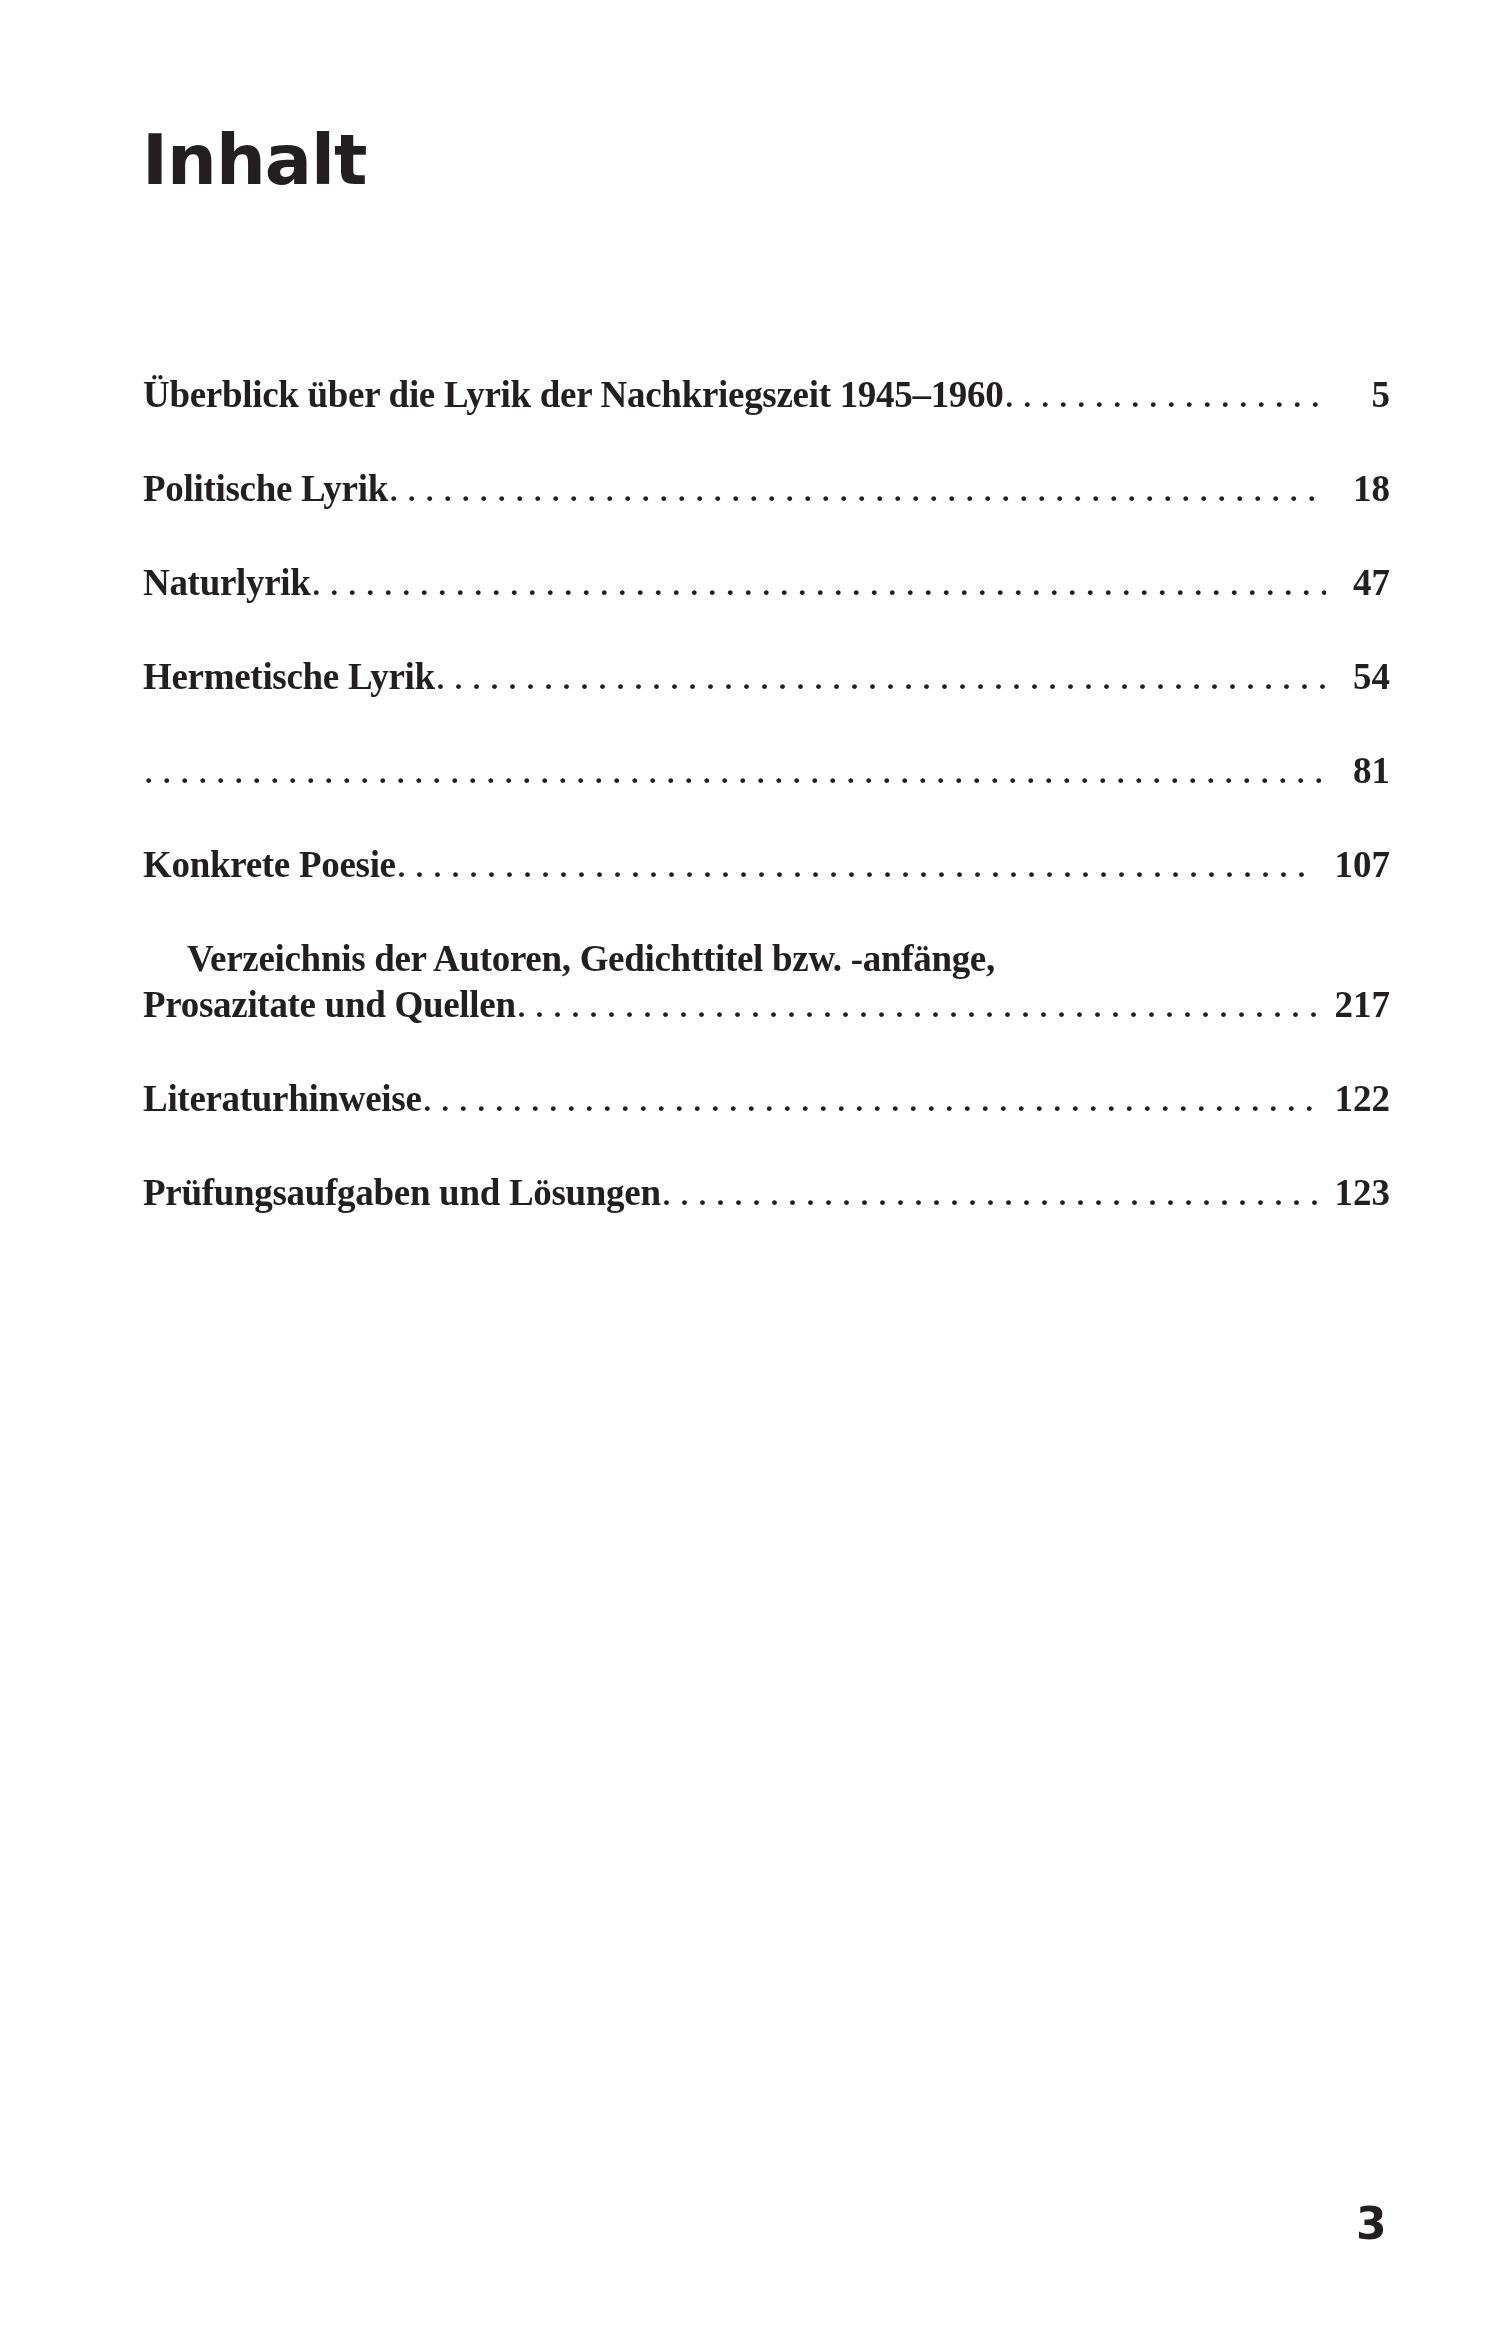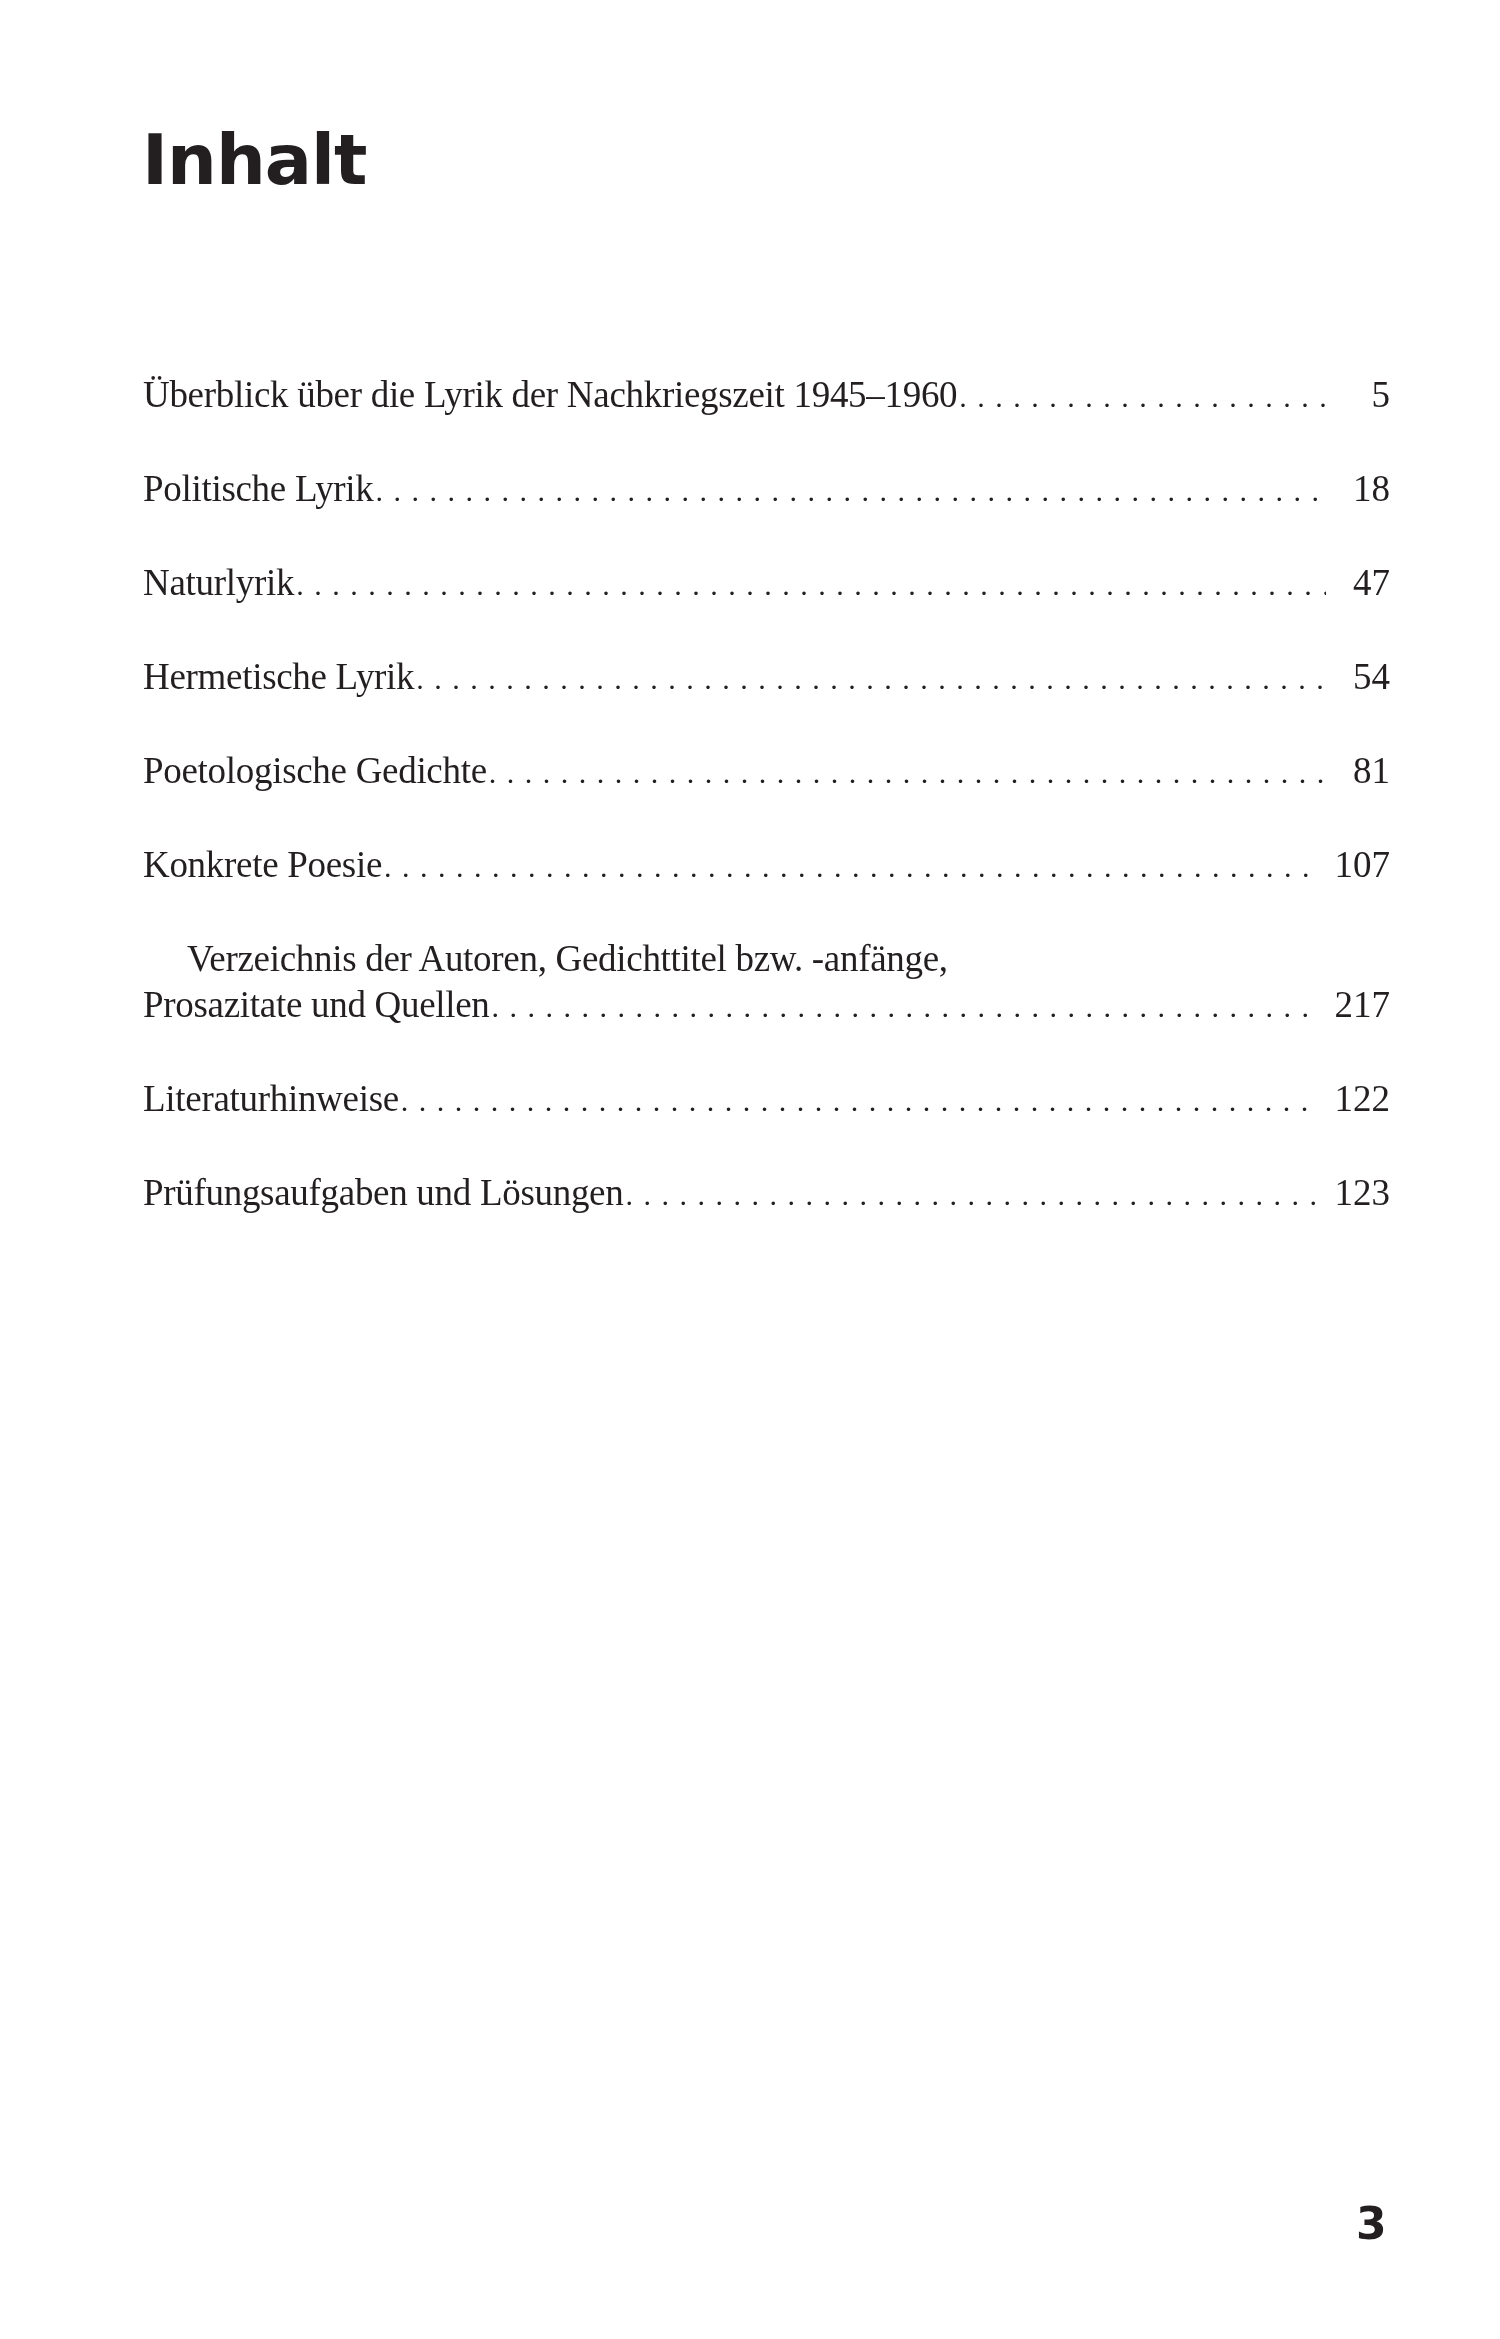--- a/index.html
+++ b/index.html
@@ -2,21 +2,21 @@
 <html><head>
   <meta charset="utf-8">
   <style>
     html, body { margin: 0; padding: 0; background: #ffffff; }
     body { width: 1500px; height: 2339px; position: relative; overflow: hidden; color: #231f20; }
     .title {
       position: absolute; left: 142px; top: 118px;
       font-family: "DejaVu Sans", sans-serif; font-weight: bold;
       font-size: 70px; letter-spacing: -1px; margin: 0; line-height: 1.2;
     }
-    .toc { position: absolute; left: 143px; top: 372px; width: 1247px; }
+    .toc { position: absolute; left: 143px; top: 372px; width: 1247px; font-weight: bold; }
     .entry { position: relative; margin-bottom: 46px; font-family: "Liberation Serif", serif; font-size: 37px; line-height: 46px; }
     .entry .first-line { display: block; margin-left: 44px; }
     .row { display: flex; align-items: baseline; }
     .label { white-space: nowrap; letter-spacing: -0.3px; }
     .dots {
       flex: 1; overflow: hidden; white-space: nowrap; margin: 0 18px 0 2px;
       letter-spacing: 10.5px; font-size: 30px; color: #231f20;
     }
     .page { white-space: nowrap; text-align: right; min-width: 46px; }
     .folio {
@@ -58,21 +58,20 @@
   <div class="entry">
     <div class="row">
       <span class="label">Hermetische Lyrik</span>
       <span class="dots">........................................................................................................................................</span>
       <span class="page">54</span>
     </div>
   </div>
 
   <div class="entry">
     <div class="row">
-      <span class="label">Poetologische Gedichte</span>
       <span class="dots">........................................................................................................................................</span>
       <span class="page">81</span>
     </div>
   </div>
 
   <div class="entry">
     <div class="row">
       <span class="label">Konkrete Poesie</span>
       <span class="dots">........................................................................................................................................</span>
       <span class="page">107</span>

